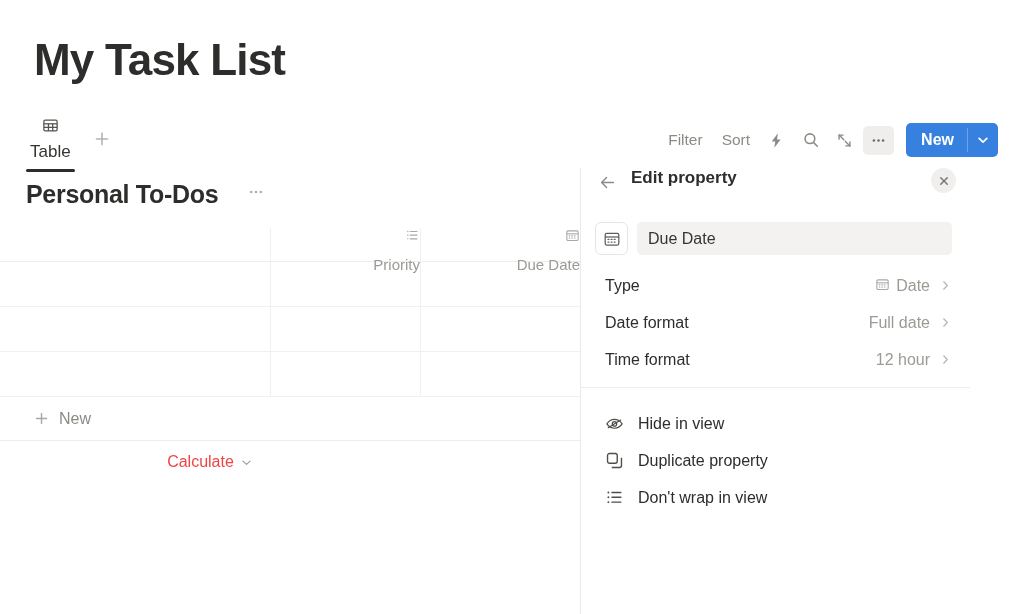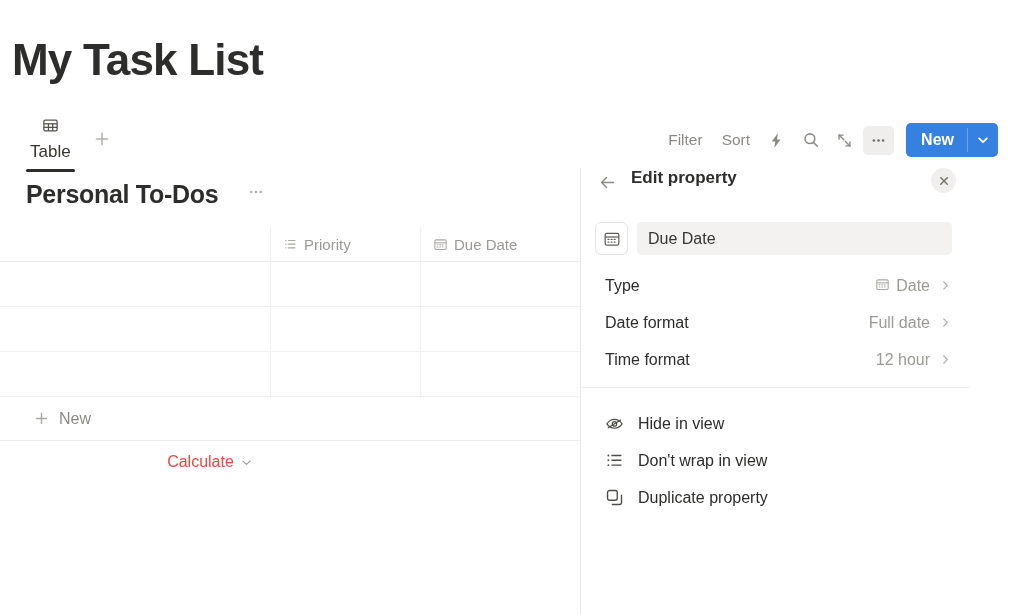--- a/index.html
+++ b/index.html
@@ -15,21 +15,21 @@
   #app {
     position: relative;
     width: 1024px;
     height: 614px;
     background: #ffffff;
   }
 
   
   .page-title {
     position: absolute;
-    left: 12px;
+    left: 34px;
     top: 36px;
     font-size: 44px;
     font-weight: 700;
     letter-spacing: -0.8px;
     color: #2d2d2c;
     line-height: 1.08;
   }
 
   
   .viewbar {
@@ -169,26 +169,27 @@
     width: 580px;
   }
 
   .table-head {
     display: flex;
     height: 34px;
     border-bottom: 1px solid #eeedeb;
   }
   .th {
     display: flex;
-    align-items: center;
-    gap: 6px;
+    align-items: flex-end;
+    gap: 13px;
     font-size: 15px;
     color: #9b9a95;
     padding-left: 12px;
     cursor: pointer;
+    flex-direction: column;
   }
   .th.c-name  { width: 270px; }
   .th.c-prio  { width: 150px; border-left: 1px solid #f1f0ee; }
   .th.c-date  { width: 160px; border-left: 1px solid #f1f0ee; }
 
   .table-row {
     display: flex;
     height: 45px;
     border-bottom: 1px solid #f1f0ee;
   }
@@ -617,37 +618,37 @@
             <path d="M2 10.4s3-4.7 8-4.7 8 4.7 8 4.7-3 4.6-8 4.6-8-4.6-8-4.6z"></path>
             <circle cx="10" cy="10.4" r="2.3"></circle>
             <line x1="3.4" y1="14.4" x2="16.4" y2="6.4"></line>
           </svg>
         </span>
         <span class="mi-label">Hide in view</span>
       </div>
 
       <div class="menu-item">
         <span class="mi-icon">
+          <svg width="19" height="19" viewBox="0 0 18 18" fill="none" stroke="#4f4e4a" stroke-width="1.3" stroke-linejoin="round">
+            <rect x="2.4" y="2.4" width="9.2" height="9.2" rx="1.9"></rect>
+            <path d="M6.4 15.6h7.3a1.9 1.9 0 0 0 1.9-1.9V6.4"></path>
+          </svg>
+        </span>
+        <span class="mi-label">Duplicate property</span>
+      </div>
+
+      <div class="menu-item">
+        <span class="mi-icon">
           <svg width="19" height="19" viewBox="0 0 18 18" fill="none" stroke="#4f4e4a" stroke-width="1.35" stroke-linecap="round">
             <line x1="6.6" y1="4.2" x2="15" y2="4.2"></line>
             <line x1="6.6" y1="8.8" x2="15" y2="8.8"></line>
             <line x1="6.6" y1="13.4" x2="15" y2="13.4"></line>
             <circle cx="3.2" cy="4.2" r="0.9" fill="#4f4e4a" stroke="none"></circle>
             <circle cx="3.2" cy="8.8" r="0.9" fill="#4f4e4a" stroke="none"></circle>
             <circle cx="3.2" cy="13.4" r="0.9" fill="#4f4e4a" stroke="none"></circle>
           </svg>
         </span>
         <span class="mi-label">Don't wrap in view</span>
       </div>
 
-      <div class="menu-item">
-        <span class="mi-icon">
-          <svg width="19" height="19" viewBox="0 0 18 18" fill="none" stroke="#4f4e4a" stroke-width="1.3" stroke-linejoin="round">
-            <rect x="2.4" y="2.4" width="9.2" height="9.2" rx="1.9"></rect>
-            <path d="M6.4 15.6h7.3a1.9 1.9 0 0 0 1.9-1.9V6.4"></path>
-          </svg>
-        </span>
-        <span class="mi-label">Duplicate property</span>
-      </div>
-
     </div>
   </div>
 </div>
 
 </body></html>

